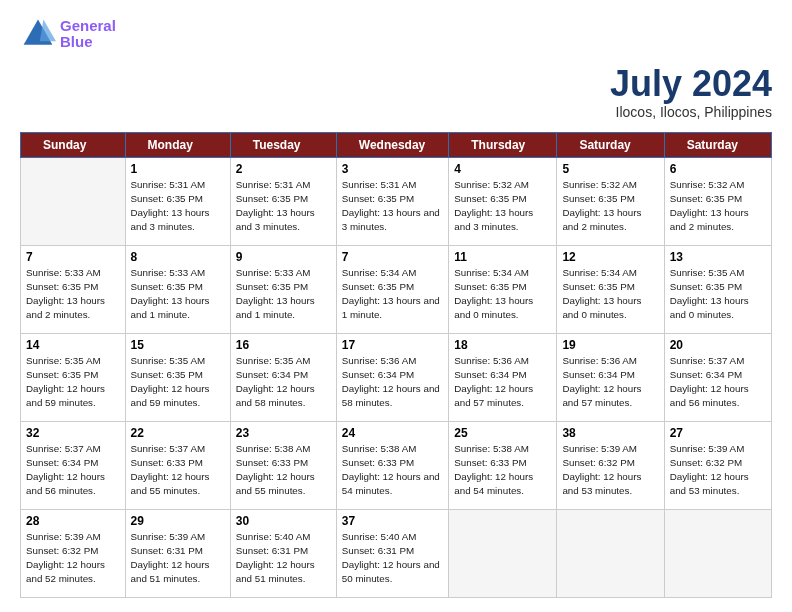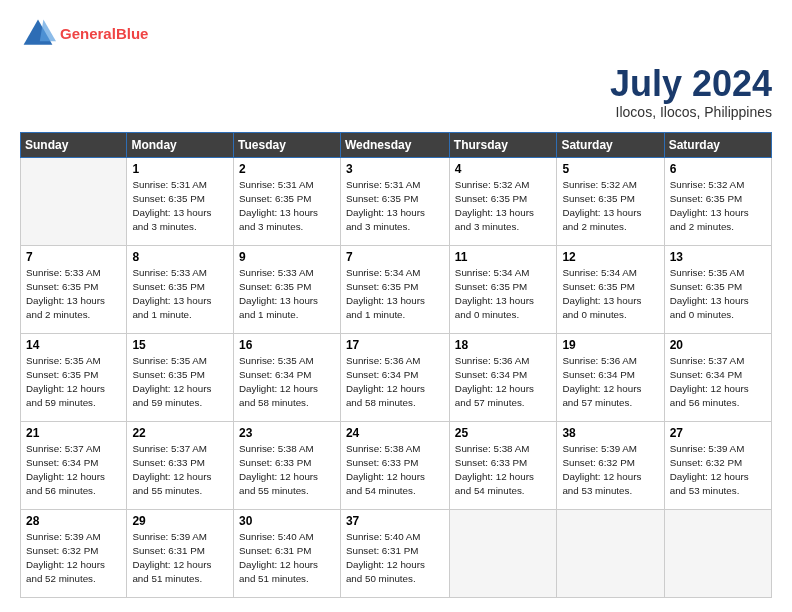--- a/index.html
+++ b/index.html
@@ -21,24 +21,24 @@
       align-items: flex-start;
       margin-bottom: 12px;
     }
     .logo {
       display: flex;
       align-items: center;
       gap: 4px;
     }
     .logo-text {
       display: flex;
-      flex-direction: row;
+      flex-direction: column;
       font-size: 15px;
       font-weight: bold;
-      color: #ef4444;
+      color: #8b5cf6;
       line-height: 1.1;
     }
     .logo-icon {
       width: 36px;
       height: 36px;
     }
     .title-block {
       text-align: right;
       margin-top: 48px;
     }
@@ -51,23 +51,23 @@
     .location {
       font-size: 14px;
       color: #333;
     }
     .calendar {
       width: 100%;
       border-collapse: collapse;
       font-size: 10.5px;
     }
     .calendar th {
-      background: #404040;
+      background: #7f1d1d;
       color: #fff;
-      padding: 5px 4px;
+      padding: 5px 22px;
       text-align: left;
       font-size: 12px;
       border: 1px solid #2d6db5;
     }
     .calendar td {
       border: 1px solid #ccc;
       vertical-align: top;
       padding: 4px 5px;
       width: 113px;
       height: 88px;
@@ -244,21 +244,21 @@
           </td>
           <td>
             <div class="day-num">20</div>
             <div class="day-info" style="white-space: pre-line;">Sunrise: 5:37 AM
 Sunset: 6:34 PM
 Daylight: 12 hours and 56 minutes.</div>
           </td>
         </tr>
         <tr>
           <td>
-            <div class="day-num">21</div>
+            <div class="day-num">32</div>
             <div class="day-info" style="white-space: pre-line;">Sunrise: 5:37 AM
 Sunset: 6:34 PM
 Daylight: 12 hours and 56 minutes.</div>
           </td>
           <td>
             <div class="day-num">22</div>
             <div class="day-info" style="white-space: pre-line;">Sunrise: 5:37 AM
 Sunset: 6:33 PM
 Daylight: 12 hours and 55 minutes.</div>
           </td>

